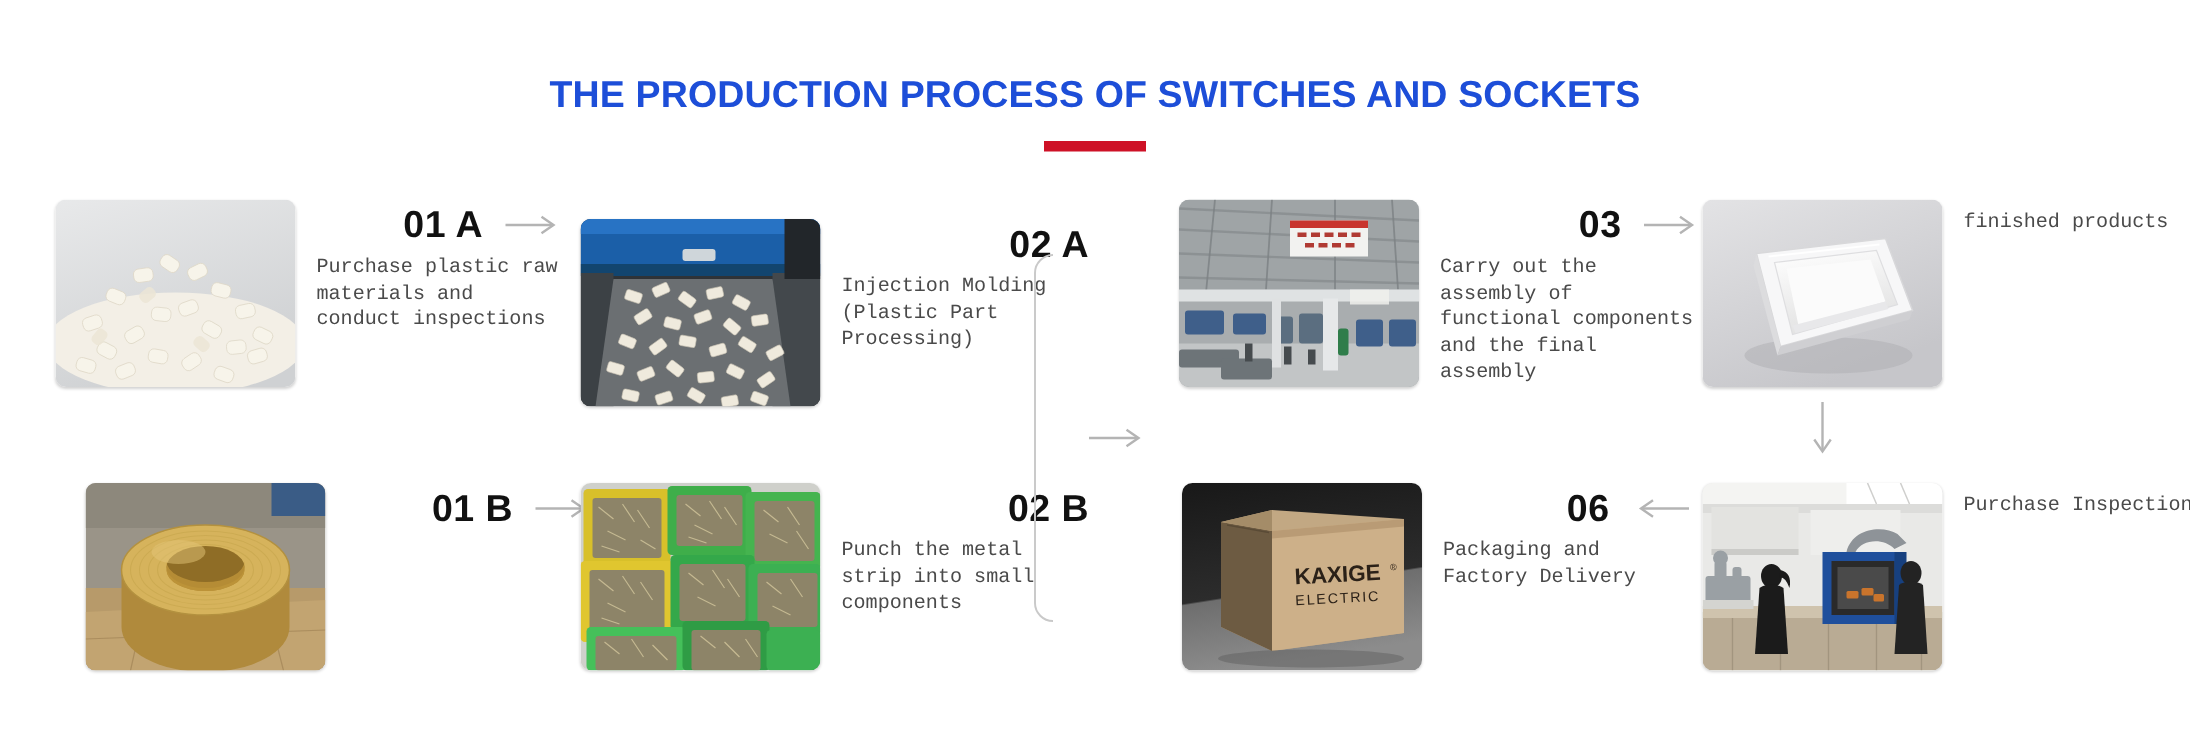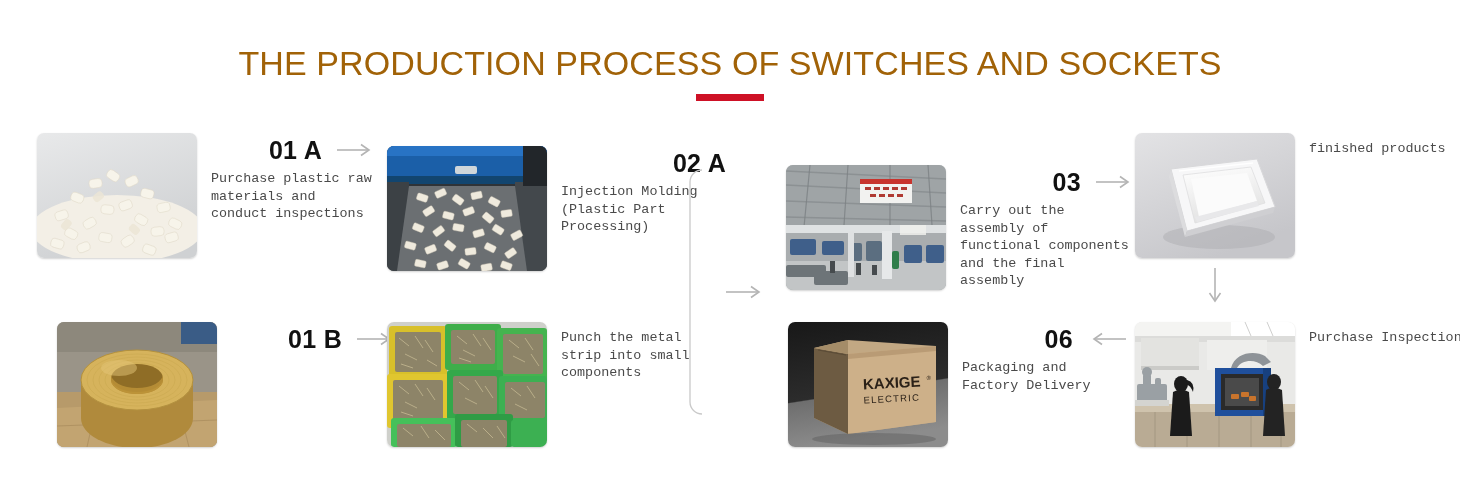--- a/index.html
+++ b/index.html
@@ -18,24 +18,24 @@
 
   
   #title-block {
     position: absolute;
     top: 44px;
     left: 0;
     width: 1460px;
     text-align: center;
   }
   #page-title {
-    font-size: 34px;
-    font-weight: normal;
+    font-size: 25px;
+    font-weight: bold;
     letter-spacing: 0.1px;
-    color: #a16207;
+    color: #1d4ed8;
     line-height: 38px;
     white-space: nowrap;
   }
   #title-underline {
     width: 68px;
     height: 7px;
     margin: 12px auto 0 auto;
   }
 
   
@@ -323,35 +323,38 @@
         <line x1="16" y1="106" x2="26" y2="114"></line>
           <line x1="34" y1="104" x2="42" y2="116"></line>
         <line x1="48" y1="108" x2="58" y2="118"></line>
         <line x1="80" y1="102" x2="90" y2="110"></line>
           <line x1="96" y1="106" x2="106" y2="116"></line>
         <line x1="110" y1="104" x2="118" y2="116"></line>
       </g>
     </svg>
   </div>
   <div class="caption">
+    <div class="numrow">
+      <span class="stepnum">02 B</span>
+    </div>
     <div class="desc">Punch the metal strip into small components</div>
   </div>
 </div>
 
 <div id="bracket-connector">
   <svg width="90" height="248" viewBox="0 0 90 248" aria-hidden="true">
     <path d="M14 2 A12 12 0 0 0 2 14 L2 234 A12 12 0 0 0 14 246" fill="none" stroke="#c9c9c9" stroke-width="1.3"></path>
     <g>
       <line x1="38" y1="124" x2="70" y2="124" stroke="#b4b4b4" stroke-width="1.6"></line>
       <polyline points="63,118.5 71,124 63,129.5" fill="none" stroke="#b4b4b4" stroke-width="1.6"></polyline>
     </g>
   </svg>
 </div>
 
-<div class="step" style="left:786px; top:133px;margin-top:32px;">
+<div class="step" style="left:786px; top:133px;">
   <div class="thumb">
     <svg viewBox="0 0 160 125" preserveAspectRatio="none" aria-hidden="true">
       <rect width="160" height="125" fill="#b9bcbd"></rect>
       <rect x="0" y="0" width="160" height="62" fill="#9fa4a6"></rect>
       <g stroke="#8a8f92" stroke-width="1.6" opacity="0.9">
         <line x1="0" y1="6" x2="160" y2="14"></line>
         <line x1="0" y1="20" x2="160" y2="28"></line>
         <line x1="0" y1="36" x2="160" y2="42"></line>
         <line x1="0" y1="52" x2="160" y2="56"></line>
       </g>

